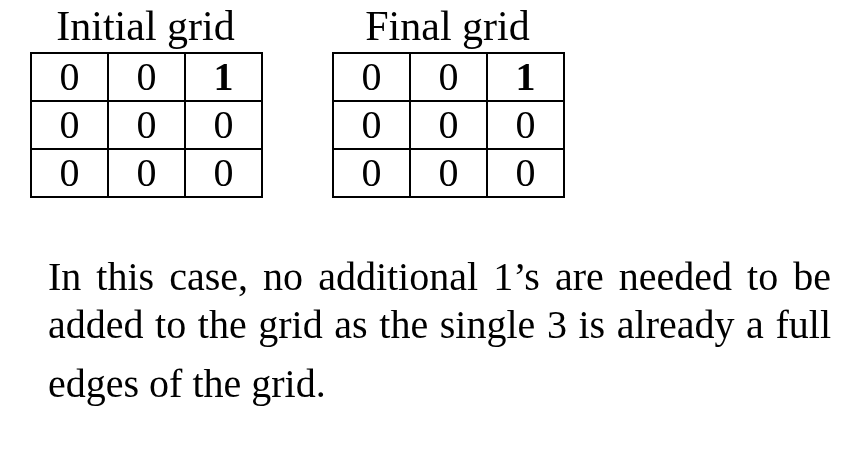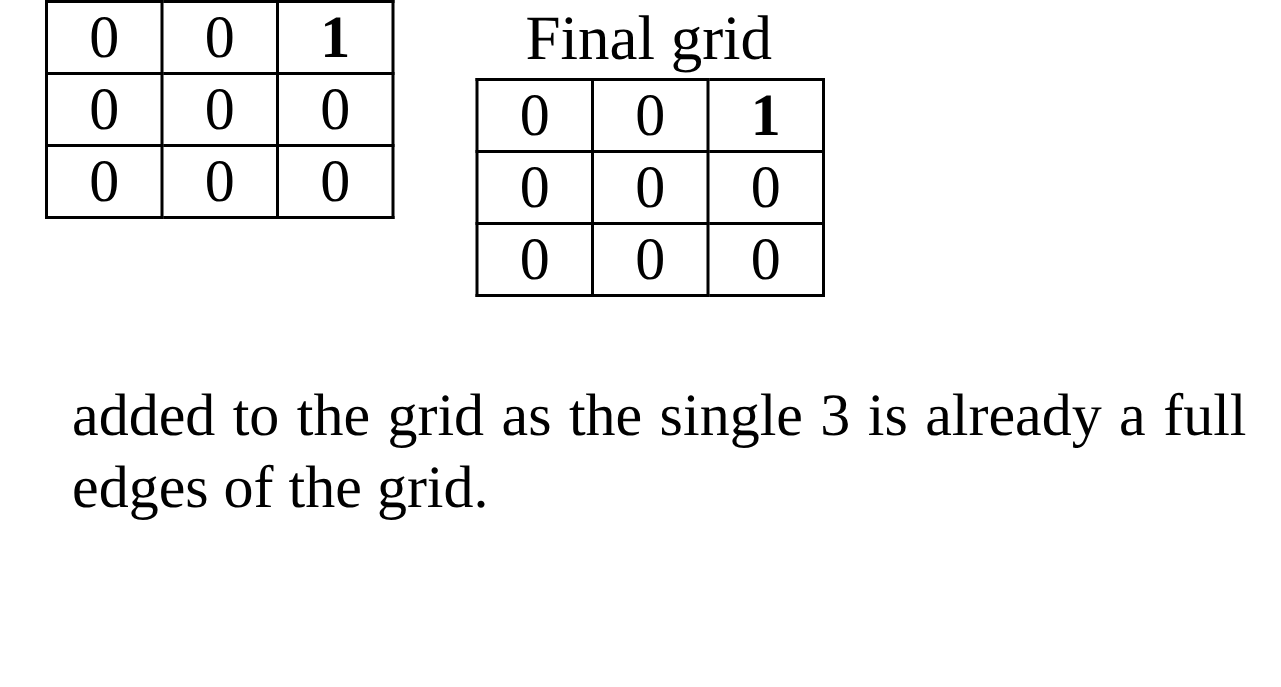--- a/index.html
+++ b/index.html
@@ -12,21 +12,21 @@
     color: #000000;
     font-family: "Liberation Serif", "DejaVu Serif", serif;
     overflow: hidden;
   }
   .grid-block {
     position: absolute;
     top: 0;
     width: 231px;
   }
   .grid-block.initial { left: 30px; }
-  .grid-block.final   { left: 317px; }
+  .grid-block.final   { left: 332px; }
   .grid-title {
     display: block;
     width: 100%;
     height: 52px;
     line-height: 52px;
     font-size: 42px;
     text-align: center;
     white-space: nowrap;
   }
   table.grid-table {
@@ -50,28 +50,29 @@
     top: 253px;
     width: 783px;
     font-size: 40px;
     line-height: 48px;
   }
   .paragraph .pline { width: 100%; }
   .paragraph .pline.jline {
     text-align: justify;
     text-align-last: justify;
   }
-  .paragraph .pline.lastline { text-align: left; }
+  .paragraph .pline.lastline { text-align: left; margin-top: 11px; }
 </style>
 </head>
 <body>
 
 <div class="canvas">
 
   <figure class="grid-block initial">
+    <figcaption class="grid-title">Initial grid</figcaption>
     <table class="grid-table">
       <tbody>
         <tr>
           <td>0</td>
           <td>0</td>
           <td class="bold-cell">1</td>
         </tr>
         <tr>
           <td>0</td>
           <td>0</td>
@@ -103,17 +104,18 @@
         <tr>
           <td>0</td>
           <td>0</td>
           <td>0</td>
         </tr>
       </tbody>
     </table>
   </figure>
 
   <div class="paragraph">
+    <div class="pline jline">In this case, no additional 1’s are needed to be</div>
     <div class="pline jline">added to the grid as the single 3 is already a full</div>
     <div class="pline lastline">edges of the grid.</div>
   </div>
 
 </div>
 
 </body></html>

